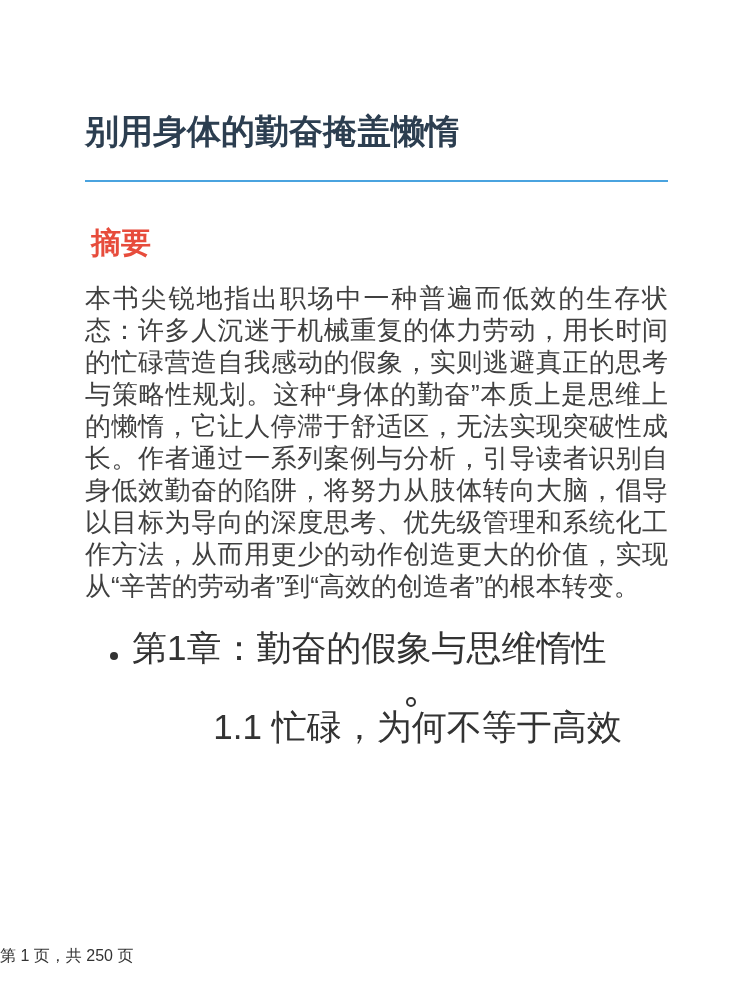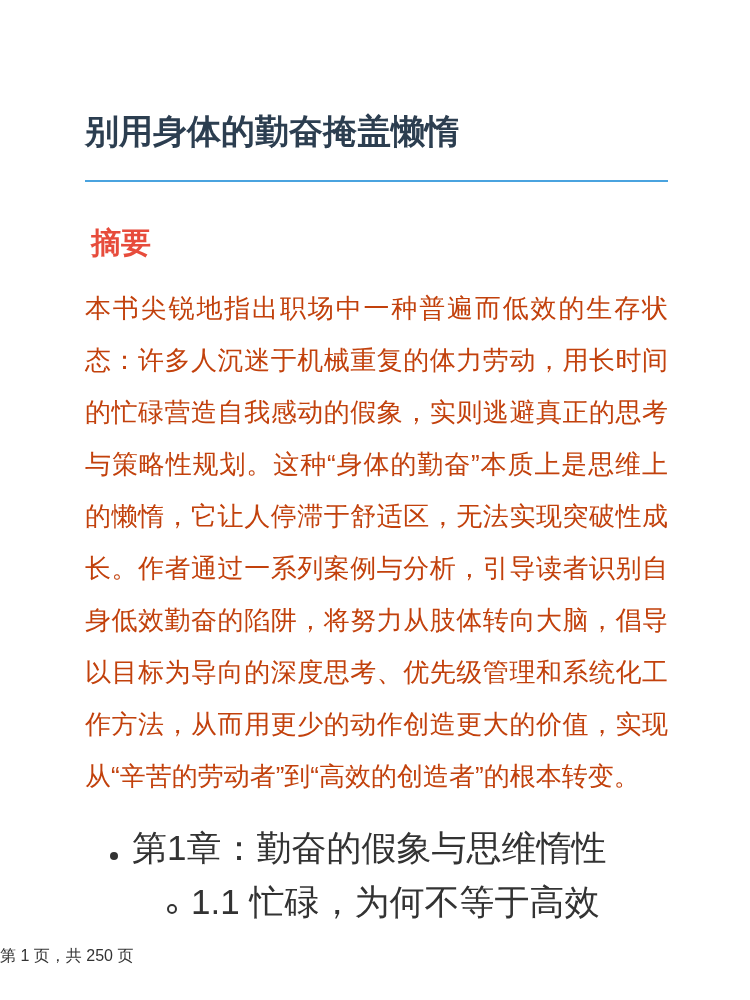--- a/index.html
+++ b/index.html
@@ -35,39 +35,39 @@
     font-size: 30px;
     line-height: 38px;
     font-weight: 700;
     color: #e74c3c;
   }
   .heading-summary { margin-top: 42px; }
   .heading-toc { margin-top: 34px; }
   .summary-paragraph {
     margin: 20px 0 0 0;
     font-size: 26px;
-    line-height: 52px;
-    color: #c2410c;
+    line-height: 32px;
+    color: #404040;
     text-align: justify;
     text-justify: inter-ideograph;
   }
   .toc-list {
     margin: 26px 0 0 0;
     padding: 0;
     list-style: none;
   }
   .toc-item {
     display: flex;
     align-items: center;
     font-size: 35px;
     line-height: 40px;
     color: #333333;
   }
   .toc-item.level-1 { margin-left: 25px; }
-  .toc-item.level-2 { margin-left: 82px; margin-top: 14px; }
+  .toc-item.level-2 { margin-left: 82px; margin-top: 14px; flex-direction: column; }
   .bullet {
     flex: 0 0 auto;
     width: 8px;
     height: 8px;
     margin-top: 16px;
     margin-right: 14px;
     border-radius: 50%;
   }
   .bullet-filled { background: #333333; }
   .bullet-open {

